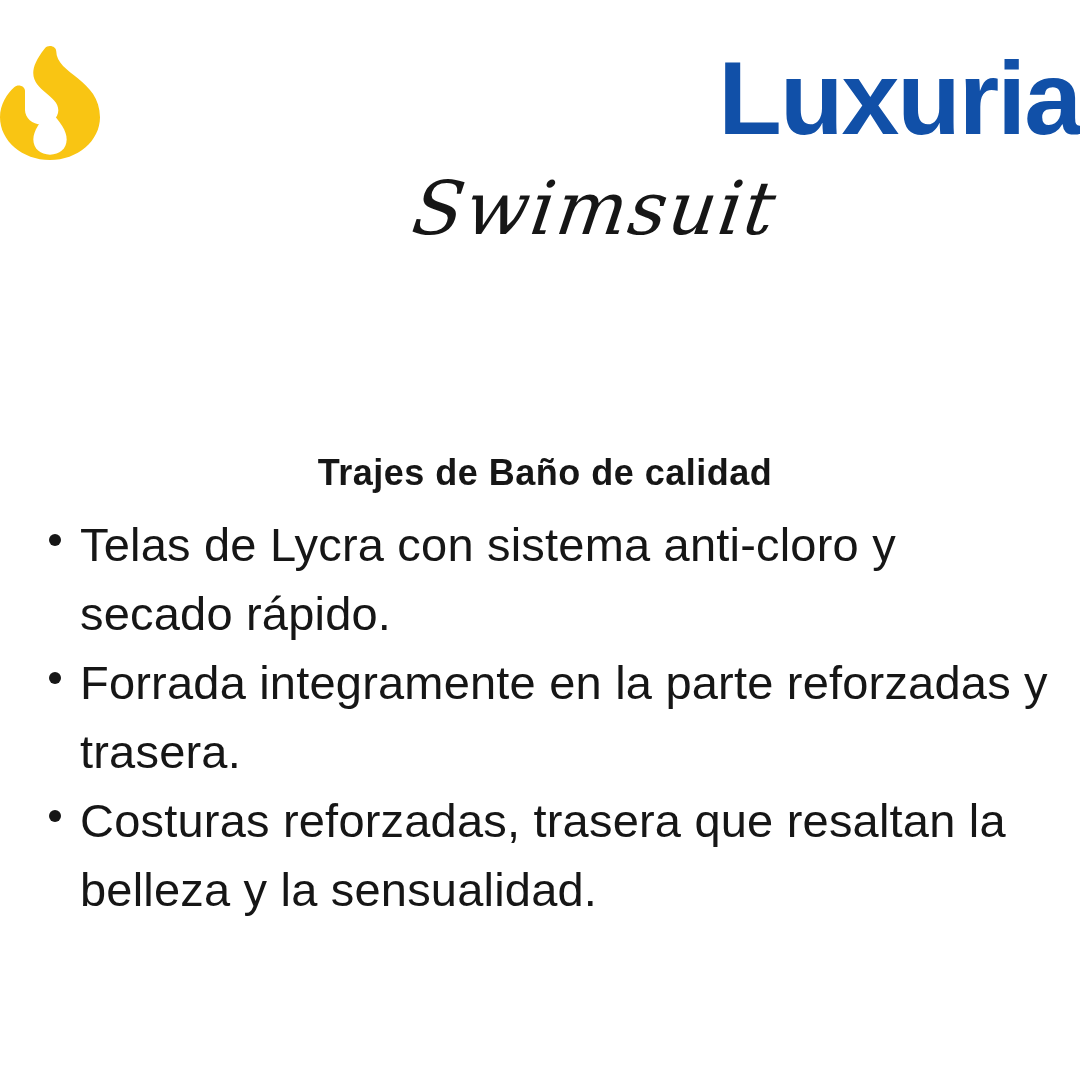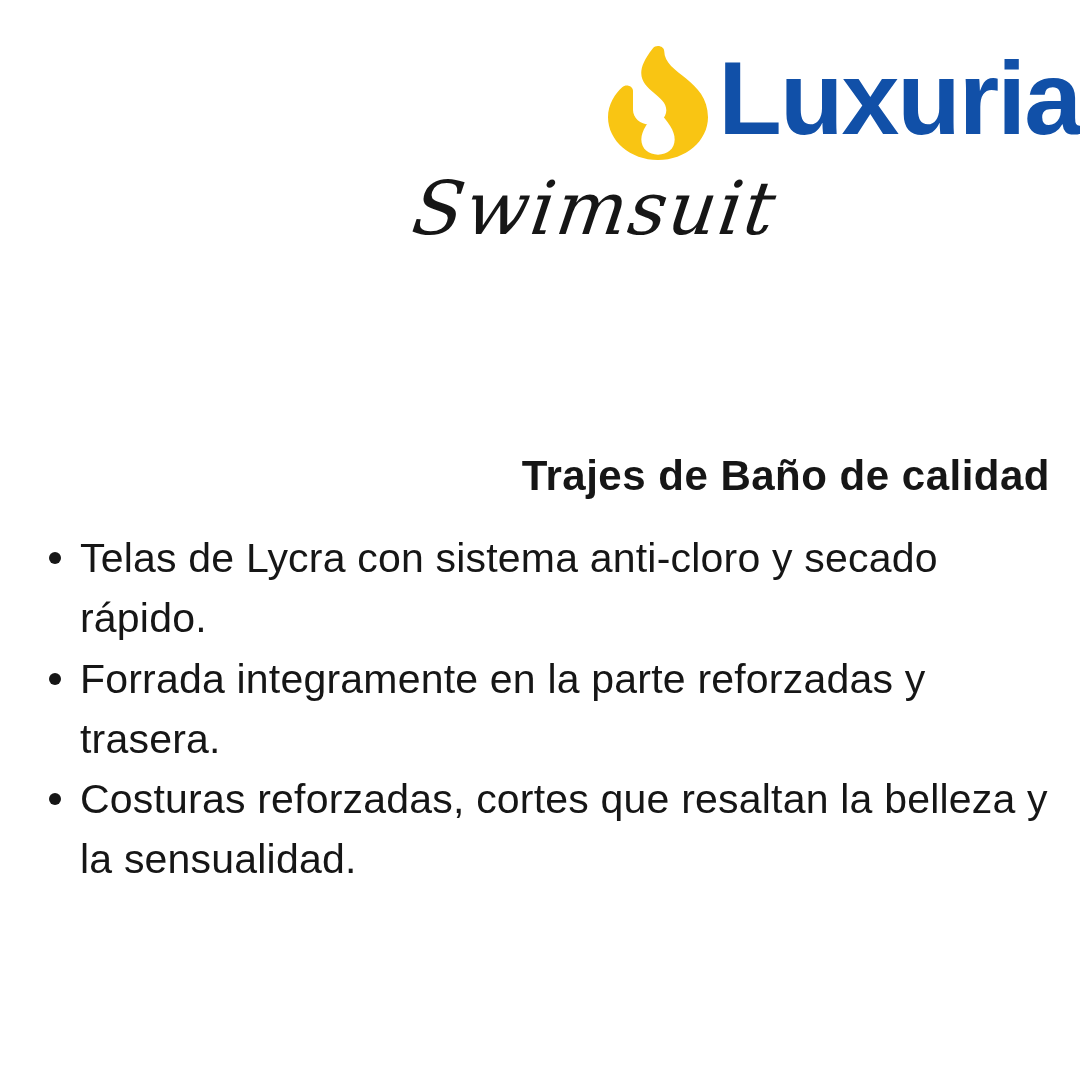--- a/index.html
+++ b/index.html
@@ -10,21 +10,21 @@
     overflow: hidden;
     position: relative;
   }
 
   
   .logo-row {
     position: absolute;
     top: 46px; left: 0;
     width: 100%;
     display: flex;
-    justify-content: flex-end;
+    justify-content: space-between;
     align-items: center;
     gap: 10px;
   }
   .flame-svg {
     width: 100px;
     height: 114px;
     flex: 0 0 auto;
   }
   .brand-name {
     font-size: 104px;
@@ -48,34 +48,34 @@
   }
 
   
   .content {
     position: absolute;
     top: 452px;
     left: 40px;
     right: 30px;
   }
   .heading {
-    text-align: right;
-    font-size: 42px;
+    text-align: center;
+    font-size: 36px;
     font-weight: bold;
     letter-spacing: 0.5px;
     color: var(--text-black, #141414);
-    margin-bottom: 28px;
+    margin-bottom: 16px;
   }
   .bullet-list {
     list-style: none;
   }
   .bullet-item {
     position: relative;
     padding-left: 40px;
-    font-size: 41px;
+    font-size: 47px;
     font-weight: 300;
     letter-spacing: 0.2px;
     line-height: 1.47;
     color: var(--text-black, #141414);
   }
   .bullet-item::before {
     content: "";
     position: absolute;
     left: 9px;
     top: 24px;
@@ -96,15 +96,15 @@
   <div class="brand-name">Luxuria</div>
 </div>
 
 <div class="tagline">Swimsuit</div>
 
 <div class="content">
   <div class="heading">Trajes de Baño de calidad</div>
   <ul class="bullet-list">
       <li class="bullet-item">Telas de Lycra con sistema anti-cloro y secado rápido.</li>
       <li class="bullet-item">Forrada integramente en la parte reforzadas y trasera.</li>
-      <li class="bullet-item">Costuras reforzadas, cortes que resaltan la belleza y la sensualidad.</li>
+      <li class="bullet-item">Costuras reforzadas, trasera que resaltan la belleza y la sensualidad.</li>
     </ul>
 </div>
 
 </body></html>

